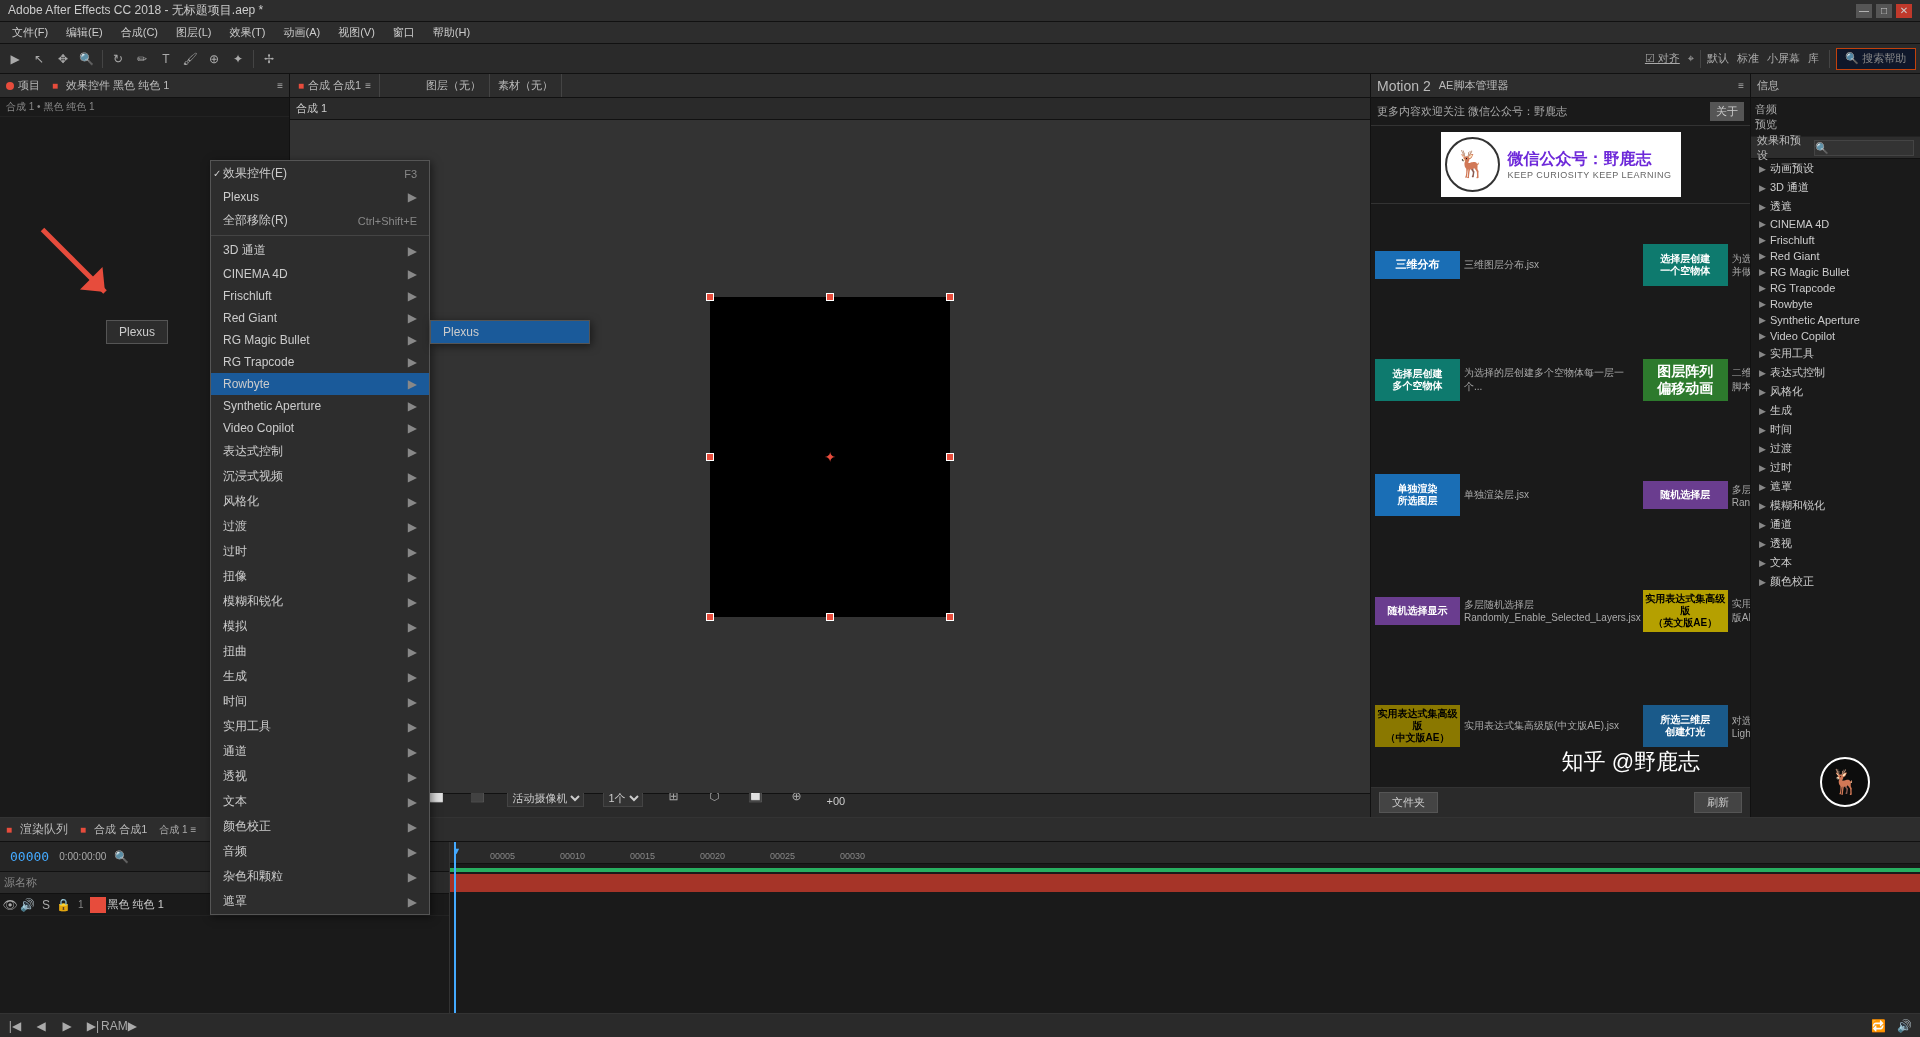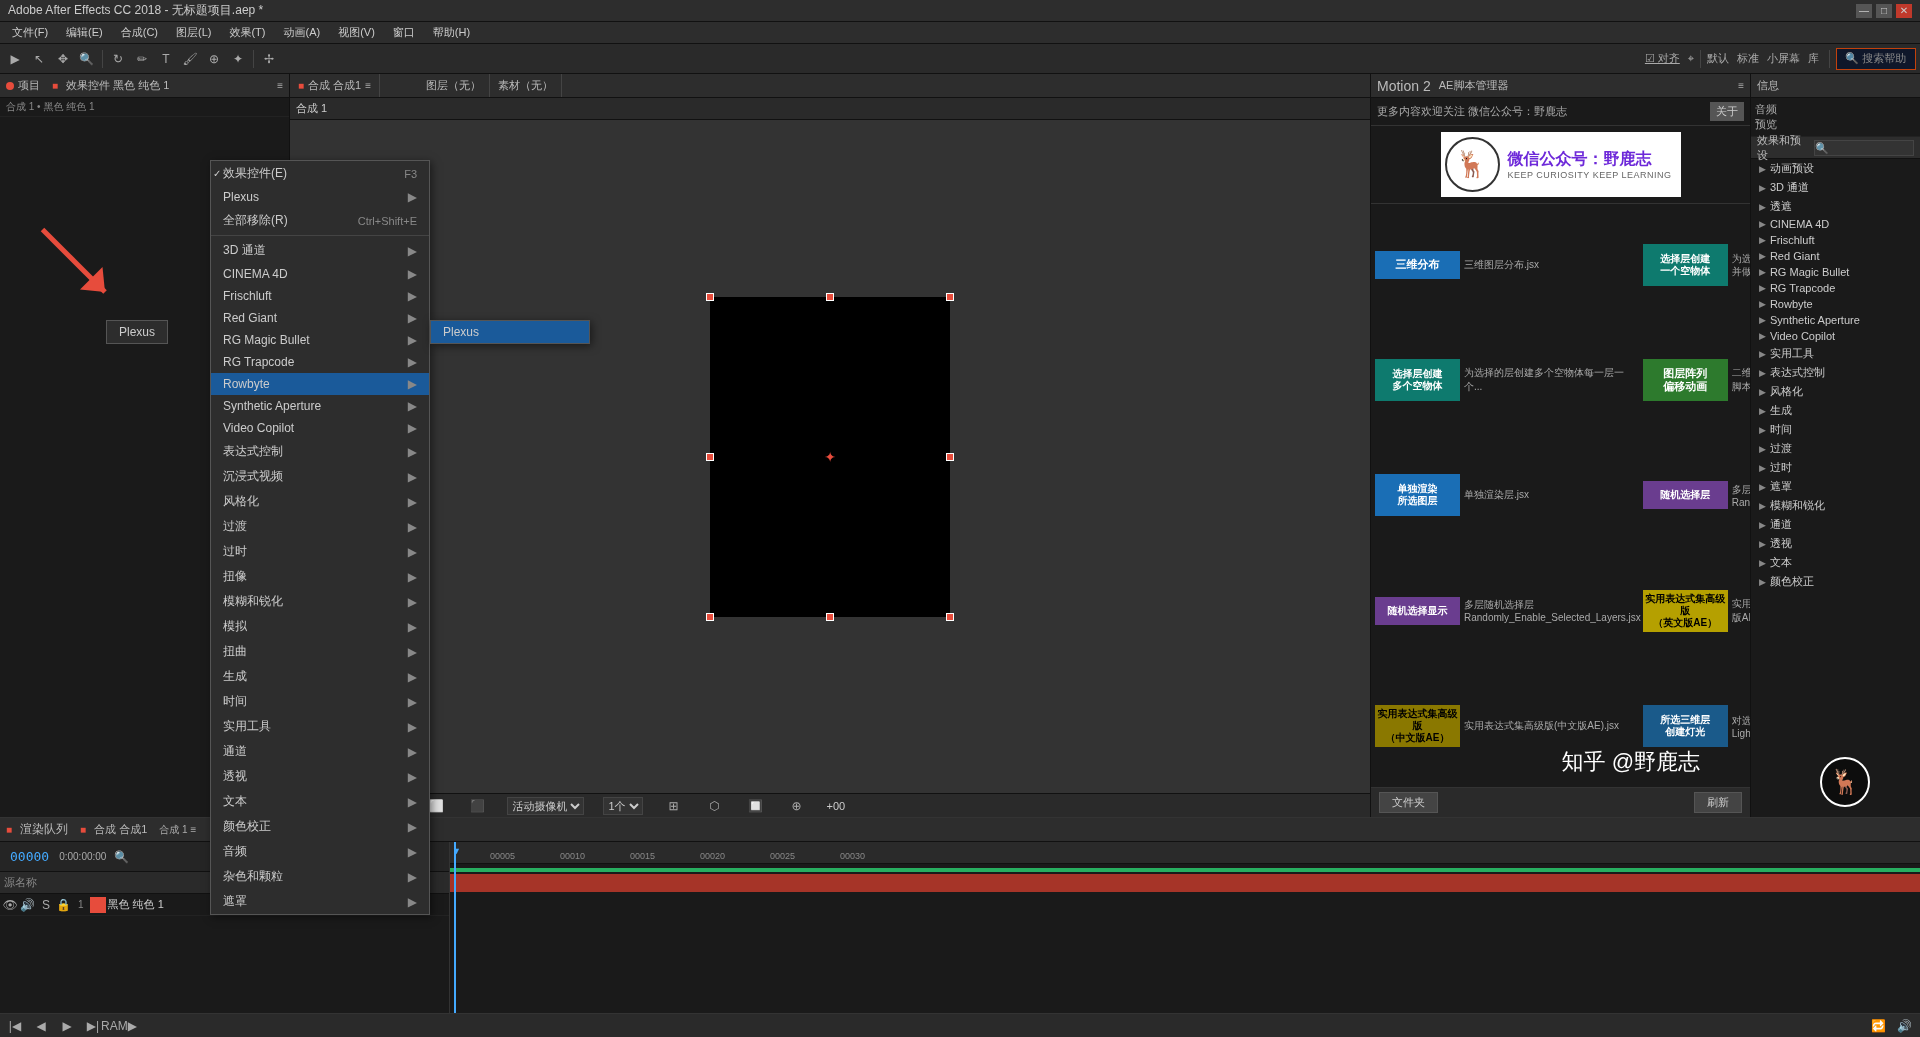--- a/index.html
+++ b/index.html
@@ -374,21 +374,21 @@
         <div style="position:absolute;bottom:-4px;right:-4px;width:8px;height:8px;background:#e74c3c;border:1px solid #fff;"></div>
         <div style="position:absolute;top:-4px;left:50%;transform:translateX(-50%);width:8px;height:8px;background:#e74c3c;border:1px solid #fff;"></div>
         <div style="position:absolute;bottom:-4px;left:50%;transform:translateX(-50%);width:8px;height:8px;background:#e74c3c;border:1px solid #fff;"></div>
         <div style="position:absolute;left:-4px;top:50%;transform:translateY(-50%);width:8px;height:8px;background:#e74c3c;border:1px solid #fff;"></div>
         <div style="position:absolute;right:-4px;top:50%;transform:translateY(-50%);width:8px;height:8px;background:#e74c3c;border:1px solid #fff;"></div>
 
         <div style="position:absolute;top:50%;left:50%;transform:translate(-50%,-50%);color:#e74c3c;font-size:14px;">✦</div>
       </div>
     </div>
 
-    <div style="height:24px;background:#2a2a2a;border-top:1px solid #111;display:flex;align-items:center;padding:0 4px;gap:19px;font-size:11px;">
+    <div style="height:24px;background:#2a2a2a;border-top:1px solid #111;display:flex;align-items:flex-end;padding:10px 4px;gap:19px;font-size:11px;">
       <button class="tool-btn">📷</button>
       <span style="color:#e74c3c;font-size:14px;">●</span>
       <select style="background:#333;border:1px solid #444;color:#ccc;font-size:11px;height:18px;">
         <option>完整</option>
       </select>
       <button class="tool-btn">⬜</button>
       <button class="tool-btn">⬛</button>
       <select style="background:#333;border:1px solid #444;color:#ccc;font-size:11px;height:18px;">
         <option>活动摄像机</option>
       </select>
@@ -436,21 +436,21 @@
         <div style="width:85px;height:42px;background:#0e7a6e;display:flex;align-items:center;justify-content:center;font-size:10px;font-weight:bold;color:#fff;flex-shrink:0;text-align:center;line-height:1.2;padding:2px;">选择层创建<br>一个空物体</div>
         <span style="font-size:10px;color:#aaa;line-height:1.3;">为选择的层创建一个空物体并做父子链接...</span>
       </div>
 
       <div style="display:flex;align-items:center;gap:4px;">
         <div style="width:85px;height:42px;background:#0e7a6e;display:flex;align-items:center;justify-content:center;font-size:10px;font-weight:bold;color:#fff;flex-shrink:0;text-align:center;line-height:1.2;padding:2px;">选择层创建<br>多个空物体</div>
         <span style="font-size:10px;color:#aaa;">为选择的层创建多个空物体每一层一个...</span>
       </div>
 
       <div style="display:flex;align-items:center;gap:4px;">
-        <div style="width:85px;height:42px;background:#2d7a2d;display:flex;align-items:center;justify-content:center;font-size:11px;font-weight:bold;color:#fff;flex-shrink:0;text-align:center;line-height:1.2;padding:2px;">图层阵列<br>偏移动画</div>
+        <div style="width:85px;height:42px;background:#2d7a2d;display:flex;align-items:center;justify-content:center;font-size:14px;font-weight:bold;color:#fff;flex-shrink:0;text-align:center;line-height:1.2;padding:2px;">图层阵列<br>偏移动画</div>
         <span style="font-size:10px;color:#aaa;">二维三维图层阵列偏移动画脚本LayerRepeater.jsx</span>
       </div>
 
       <div style="display:flex;align-items:center;gap:4px;">
         <div style="width:85px;height:42px;background:#1a6eb5;display:flex;align-items:center;justify-content:center;font-size:10px;font-weight:bold;color:#fff;flex-shrink:0;text-align:center;line-height:1.2;padding:2px;">单独渲染<br>所选图层</div>
         <span style="font-size:10px;color:#aaa;">单独渲染层.jsx</span>
       </div>
 
       <div style="display:flex;align-items:center;gap:4px;">
         <div style="width:85px;height:28px;background:#6a3d8f;display:flex;align-items:center;justify-content:center;font-size:10px;font-weight:bold;color:#fff;flex-shrink:0;text-align:center;">随机选择层</div>

